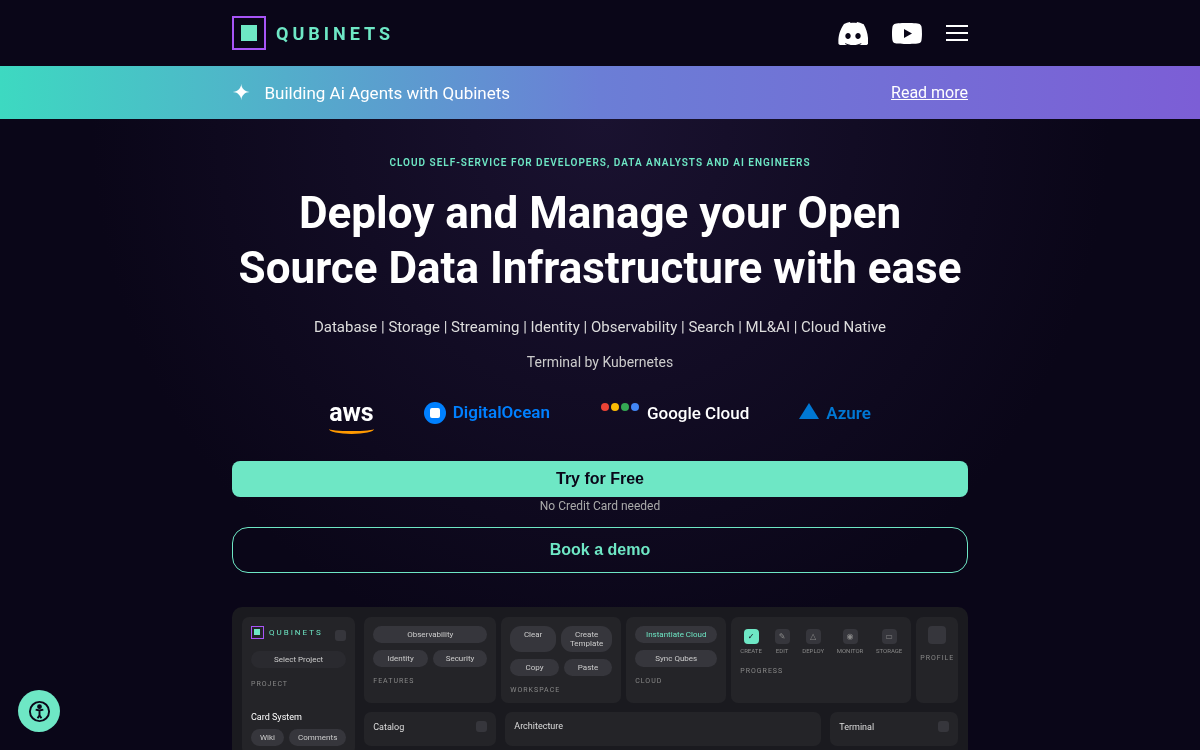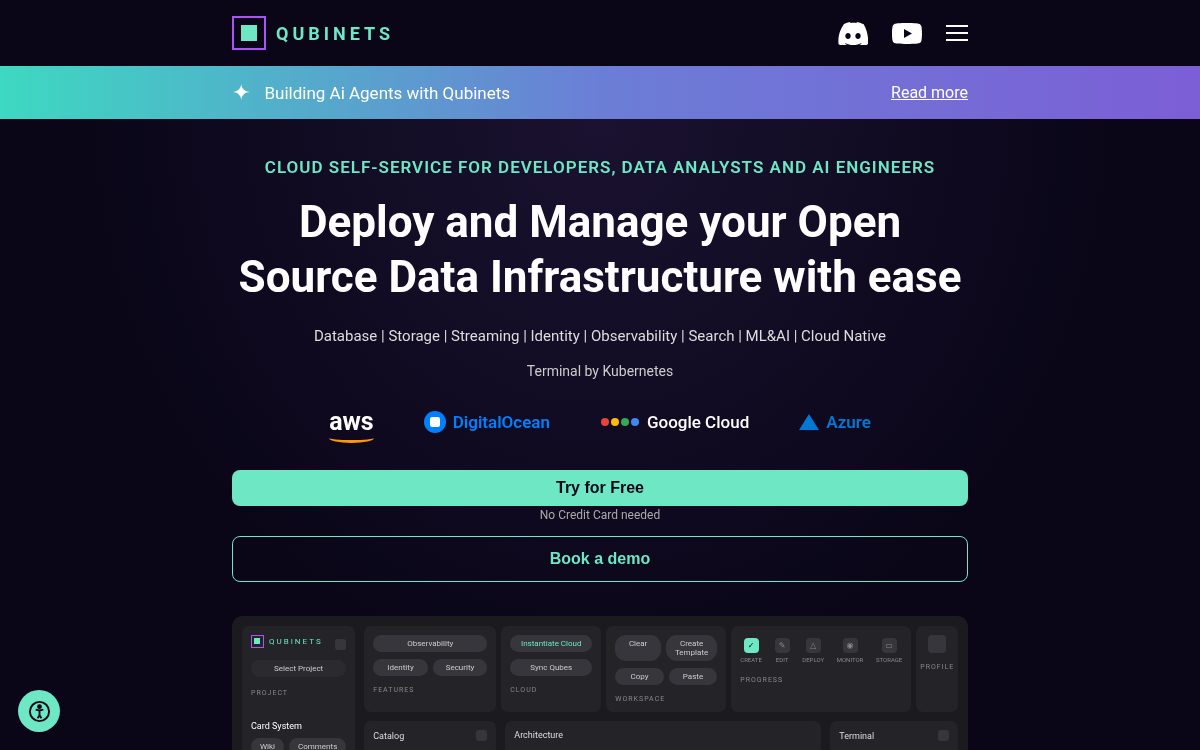--- a/index.html
+++ b/index.html
@@ -11,36 +11,36 @@
 .logo-text{font-size:18px;font-weight:700;letter-spacing:4px;color:#6ee7c5}
 .nav-right{display:flex;align-items:center;gap:24px}
 .icon-btn{cursor:pointer;display:flex;align-items:center}
 .hamburger{display:flex;flex-direction:column;gap:5px;cursor:pointer}
 .hamburger span{width:22px;height:2px;background:#fff}
 .banner{background:linear-gradient(90deg,#3dd9c1 0%,#6b7ed6 50%,#7c5ed6 100%);padding:14px 232px;display:flex;align-items:center;justify-content:space-between}
 .banner-left{display:flex;align-items:center;gap:14px;color:#fff;font-size:17px}
 .sparkle{font-size:22px}
 .banner a{color:#fff;text-decoration:underline;font-size:16px}
 .hero{padding:38px 232px 0;text-align:center;background:radial-gradient(ellipse at top,#1a1230 0%,#0a0618 60%)}
-.eyebrow{color:#6ee7c5;font-size:17px;font-weight:600;letter-spacing:1px;margin-bottom:18px}
+.eyebrow{color:#6ee7c5;font-size:10px;font-weight:600;letter-spacing:1px;margin-bottom:18px}
 .headline{font-size:44px;font-weight:700;line-height:1.25;margin-bottom:22px}
 .subhead{font-size:15px;color:#ddd;margin-bottom:18px}
 .powered{font-size:14px;color:#ccc;margin-bottom:28px}
 .clouds{display:flex;align-items:center;justify-content:center;gap:50px;margin-bottom:34px}
-.cloud{display:flex;align-items:center;gap:7px;font-size:17px}
+.cloud{display:flex;gap:7px;font-size:17px}
 .aws{color:#fff;font-weight:700;font-size:25px;position:relative}
 .aws::after{content:"";position:absolute;bottom:-7px;left:0;right:0;height:7px;border-bottom:3px solid #ff9900;border-radius:0 0 50% 50%}
 .do-icon{width:22px;height:22px;border-radius:50%;background:#0080ff;display:flex;align-items:center;justify-content:center}
 .do-icon::before{content:"";width:10px;height:10px;background:#fff;border-radius:2px}
 .gc-icons{display:flex}
 .gc-dot{width:8px;height:8px;border-radius:50%;margin:0 1px}
 .azure-icon{width:0;height:0;border-left:10px solid transparent;border-right:10px solid transparent;border-bottom:16px solid #0078d4}
 .cta-primary{width:100%;padding:9px;background:#6ee7c5;color:#0a0618;border:none;border-radius:8px;font-size:16px;font-weight:600;cursor:pointer;margin-bottom:2px}
 .caption{font-size:12px;color:#aaa;margin-bottom:14px}
-.cta-secondary{width:100%;padding:13px;background:transparent;color:#6ee7c5;border:1px solid #6ee7c5;border-radius:8px;font-size:16px;font-weight:600;cursor:pointer;margin-bottom:34px}
+.cta-secondary{width:100%;padding:13px;background:transparent;color:#6ee7c5;border:1px solid #6ee7c5;border-radius:16px;font-size:16px;font-weight:600;cursor:pointer;margin-bottom:34px}
 .app{background:#1a1a1f;border-radius:10px;padding:10px;display:flex;gap:9px;font-size:10px;text-align:left}
 .app-col{background:#242428;border-radius:7px;padding:9px;display:flex;flex-direction:column;gap:7px}
 .col1{width:118px}
 .col2{width:132px}
 .col3{width:120px}
 .col4{flex:1}
 .col5{width:180px}
 .col6{width:128px}
 .app-logo{display:flex;align-items:center;gap:5px;margin-bottom:5px}
 .app-logo-box{width:13px;height:13px;border:1px solid #a855f7}
@@ -153,35 +153,35 @@
     <div style="display:flex;flex-direction:column;gap:9px;flex:1">
       <div style="display:flex;gap:5px">
         <div class="app-col col2">
           <div class="pill">Observability</div>
           <div class="pill-row">
             <div class="pill">Identity</div>
             <div class="pill">Security</div>
           </div>
           <div class="section-label">FEATURES</div>
         </div>
+        <div class="app-col col3">
+          <div class="pill-row">
+            <div class="pill">Clear</div>
+            <div class="pill">Create Template</div>
+          </div>
+          <div class="pill-row">
+            <div class="pill">Copy</div>
+            <div class="pill">Paste</div>
+          </div>
+          <div class="section-label">WORKSPACE</div>
+        </div>
         <div class="app-col" style="width:100px">
           <div class="pill pill-green">Instantiate Cloud</div>
           <div class="pill">Sync Qubes</div>
           <div class="section-label">CLOUD</div>
-        </div>
-        <div class="app-col col3">
-          <div class="pill-row">
-            <div class="pill">Clear</div>
-            <div class="pill">Create Template</div>
-          </div>
-          <div class="pill-row">
-            <div class="pill">Copy</div>
-            <div class="pill">Paste</div>
-          </div>
-          <div class="section-label">WORKSPACE</div>
         </div>
         <div class="app-col col5">
           <div class="progress-steps">
             <div class="step step-active">
                 <div class="step-icon">✓</div>
                 <span>CREATE</span>
               </div>
             <div class="step">
                 <div class="step-icon">✎</div>
                 <span>EDIT</span>

